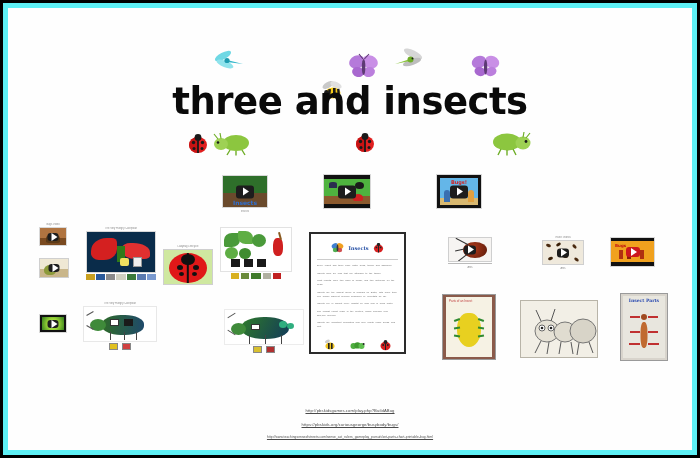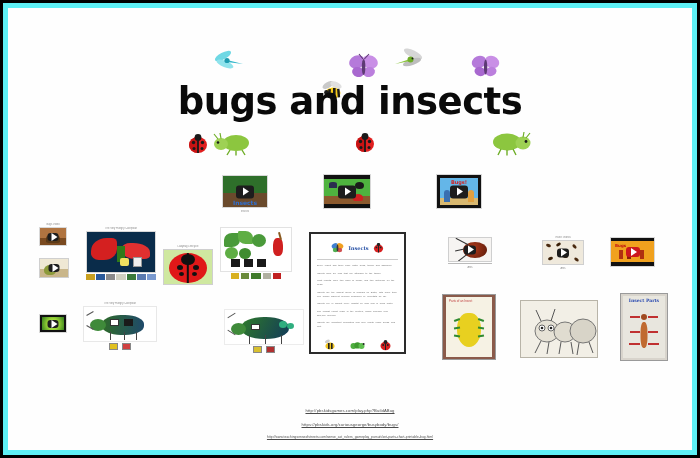--- a/index.html
+++ b/index.html
@@ -186,21 +186,21 @@
     </svg>
 
     <svg class="deco" style="left:463px;top:30px;" width="30" height="26" viewBox="0 0 30 26">
       <ellipse cx="8" cy="8" rx="7.4" ry="6" fill="#b57ada" transform="rotate(-24 8 8)"></ellipse>
       <ellipse cx="21" cy="8" rx="7.4" ry="6" fill="#c98fe6" transform="rotate(24 21 8)"></ellipse>
       <ellipse cx="9" cy="17.5" rx="5.6" ry="4.6" fill="#a868cf" transform="rotate(18 9 17.5)"></ellipse>
       <ellipse cx="20" cy="17.5" rx="5.6" ry="4.6" fill="#bb7fdd" transform="rotate(-18 20 17.5)"></ellipse>
       <ellipse cx="14.6" cy="13" rx="1.7" ry="7.4" fill="#5d3a73"></ellipse>
     </svg>
 
-    <div id="title-text">bugs and insects</div>
+    <div id="title-text">three and insects</div>
 
     <svg class="deco" style="left:178px;top:110px;" width="24" height="20" viewBox="0 0 24 20">
       <ellipse cx="12" cy="11" rx="9" ry="8" fill="#e01f1f"></ellipse>
       <path d="M12 3 A9 8 0 0 0 12 19 Z" fill="#c81313"></path>
       <rect x="11.1" y="3" width="1.8" height="16" fill="#1a1a1a"></rect>
       <circle cx="12" cy="3.4" r="3.4" fill="#1a1a1a"></circle>
       <circle cx="7.5" cy="8.5" r="1.7" fill="#1a1a1a"></circle>
       <circle cx="16.5" cy="8.5" r="1.7" fill="#1a1a1a"></circle>
       <circle cx="8" cy="14.5" r="1.5" fill="#1a1a1a"></circle>
       <circle cx="16" cy="14.5" r="1.5" fill="#1a1a1a"></circle>

